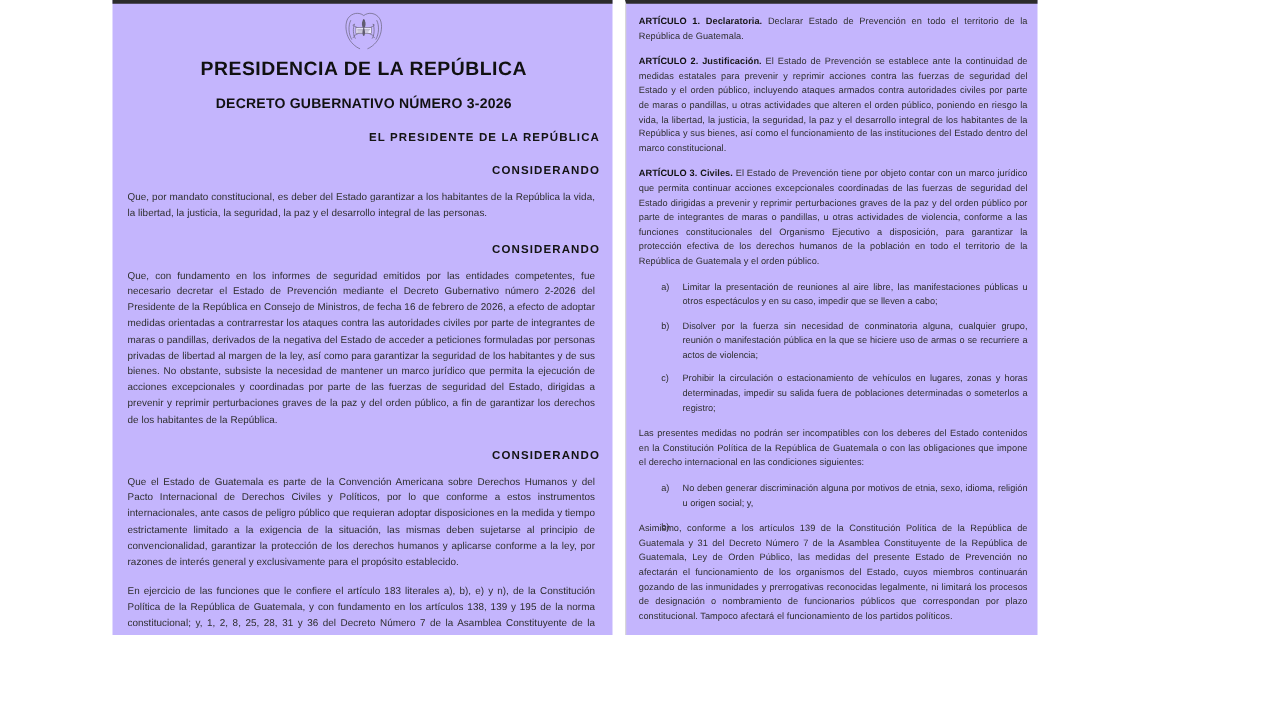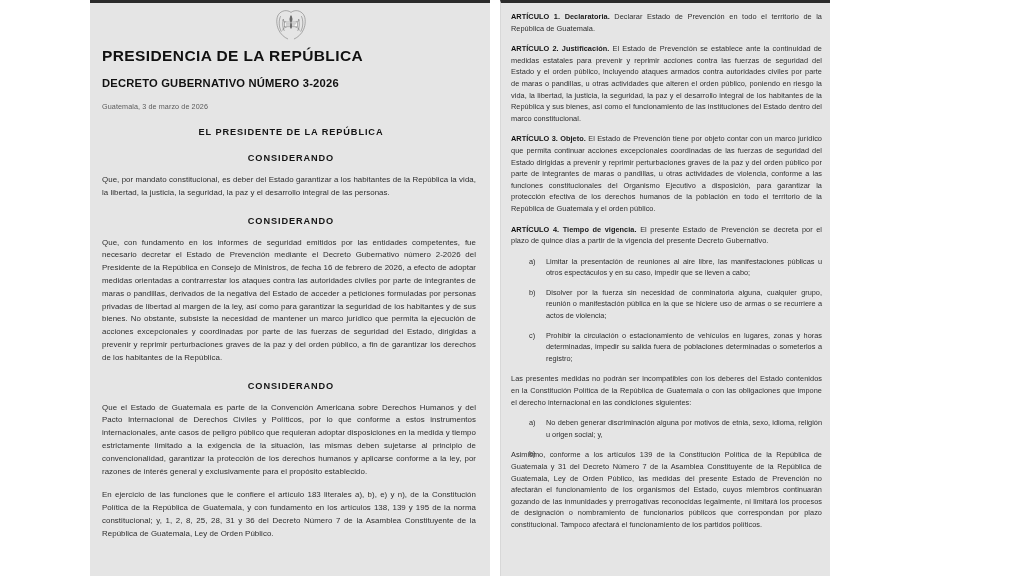--- a/index.html
+++ b/index.html
@@ -18,22 +18,22 @@
     position: relative;
     width: 1024px;
     height: 576px;
     background: #ffffff;
     display: flex;
     align-items: flex-start;
   }
   
   .page {
     position: relative;
-    background: #e5e5e5;
-    height: 576px;
+    background: #c4b5fd;
+    height: 508px;
     box-sizing: border-box;
     overflow: hidden;
   }
   .page-left {
     width: 400px;
     margin-left: 90px;
     padding: 0 10px 0 12px;
     border-top: 3px solid #2b2b2b;
   }
   .page-gap {
@@ -61,42 +61,43 @@
     padding-top: 5px;
   }
   .emblem {
     width: 38px;
     height: 34px;
     opacity: .72;
   }
 
   
   .doc-title {
+    text-align: center;
     font-size: 15.5px;
     font-weight: bold;
     letter-spacing: .4px;
     margin: 5px 0 0 0;
     color: #111;
   }
   .doc-subtitle {
-    text-align: left;
+    text-align: center;
     font-size: 11.2px;
     font-weight: bold;
     letter-spacing: .2px;
     margin: 12px 0 0 0;
     color: #111;
   }
   .doc-place {
     font-size: 7.2px;
     color: #5a5a5a;
     margin: 13px 0 0 0;
     letter-spacing: .1px;
   }
   .center-head {
-    text-align: center;
+    text-align: right;
     font-weight: bold;
     font-size: 9.2px;
     letter-spacing: .9px;
     color: #141414;
     margin: 16px 0 0 0;
   }
 
   
   p.body {
     font-size: 7.9px;
@@ -175,21 +176,20 @@
         <g fill="#3a3a3a">
           <path d="M50 20 C46 24 45 30 47 36 C48 39 52 39 53 36 C55 30 54 24 50 20 Z"></path>
           <path d="M50 36 C48 42 46 48 48 54 C49 57 51 57 52 54 C54 48 52 42 50 36 Z"></path>
         </g>
         <circle cx="50" cy="22" r="2" fill="#2f2f2f"></circle>
       </svg>
     </div>
 
     <div class="doc-title">PRESIDENCIA DE LA REPÚBLICA</div>
     <div class="doc-subtitle">DECRETO GUBERNATIVO NÚMERO 3-2026</div>
-    <div class="doc-place">Guatemala, 3 de marzo de 2026</div>
 
     <div class="center-head">EL PRESIDENTE DE LA REPÚBLICA</div>
 
     <div class="center-head">CONSIDERANDO</div>
     <p class="body">Que, por mandato constitucional, es deber del Estado garantizar a los habitantes de la República la vida, la libertad, la justicia, la seguridad, la paz y el desarrollo integral de las personas.</p>
 
     <div class="center-head">CONSIDERANDO</div>
     <p class="body">Que, con fundamento en los informes de seguridad emitidos por las entidades competentes, fue necesario decretar el Estado de Prevención mediante el Decreto Gubernativo número 2-2026 del Presidente de la República en Consejo de Ministros, de fecha 16 de febrero de 2026, a efecto de adoptar medidas orientadas a contrarrestar los ataques contra las autoridades civiles por parte de integrantes de maras o pandillas, derivados de la negativa del Estado de acceder a peticiones formuladas por personas privadas de libertad al margen de la ley, así como para garantizar la seguridad de los habitantes y de sus bienes. No obstante, subsiste la necesidad de mantener un marco jurídico que permita la ejecución de acciones excepcionales y coordinadas por parte de las fuerzas de seguridad del Estado, dirigidas a prevenir y reprimir perturbaciones graves de la paz y del orden público, a fin de garantizar los derechos de los habitantes de la República.</p>
 
     <div class="center-head">CONSIDERANDO</div>
@@ -211,29 +211,24 @@
       </p>
 
       <p class="body">
         <span class="art-label">ARTÍCULO 2.</span>
         <span class="art-sub">Justificación.</span>
         <span>El Estado de Prevención se establece ante la continuidad de medidas estatales para prevenir y reprimir acciones contra las fuerzas de seguridad del Estado y el orden público, incluyendo ataques armados contra autoridades civiles por parte de maras o pandillas, u otras actividades que alteren el orden público, poniendo en riesgo la vida, la libertad, la justicia, la seguridad, la paz y el desarrollo integral de los habitantes de la República y sus bienes, así como el funcionamiento de las instituciones del Estado dentro del marco constitucional.</span>
       </p>
 
       <p class="body">
         <span class="art-label">ARTÍCULO 3.</span>
-        <span class="art-sub">Objeto.</span>
+        <span class="art-sub">Civiles.</span>
         <span>El Estado de Prevención tiene por objeto contar con un marco jurídico que permita continuar acciones excepcionales coordinadas de las fuerzas de seguridad del Estado dirigidas a prevenir y reprimir perturbaciones graves de la paz y del orden público por parte de integrantes de maras o pandillas, u otras actividades de violencia, conforme a las funciones constitucionales del Organismo Ejecutivo a disposición, para garantizar la protección efectiva de los derechos humanos de la población en todo el territorio de la República de Guatemala y el orden público.</span>
       </p>
 
-      <p class="body">
-        <span class="art-label">ARTÍCULO 4.</span>
-        <span class="art-sub">Tiempo de vigencia.</span>
-        <span>El presente Estado de Prevención se decreta por el plazo de quince días a partir de la vigencia del presente Decreto Gubernativo.</span>
-      </p>
 
 
       <ol class="letters">
         <li>
           <span class="mark">a)</span>
           <span>Limitar la presentación de reuniones al aire libre, las manifestaciones públicas u otros espectáculos y en su caso, impedir que se lleven a cabo;</span>
         </li>
         <li>
           <span class="mark">b)</span>
           <span>Disolver por la fuerza sin necesidad de conminatoria alguna, cualquier grupo, reunión o manifestación pública en la que se hiciere uso de armas o se recurriere a actos de violencia;</span>

